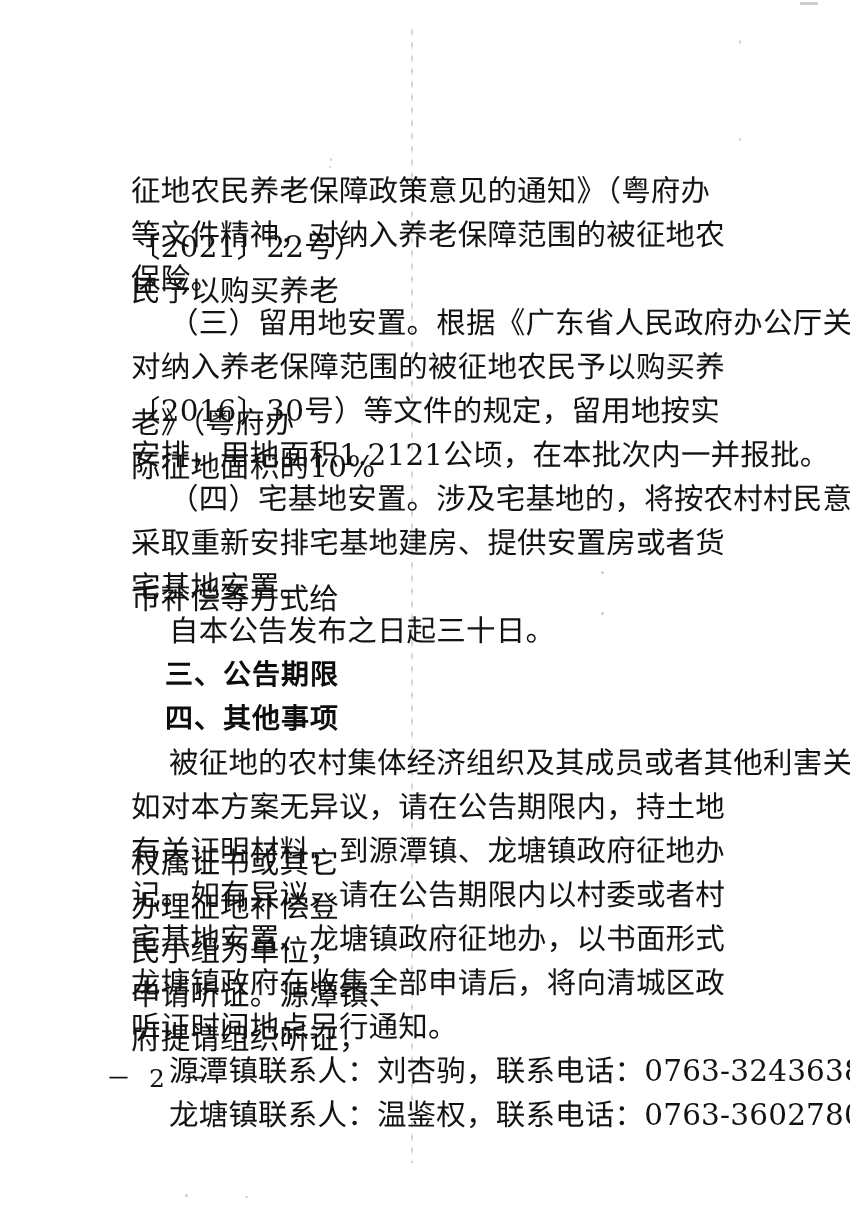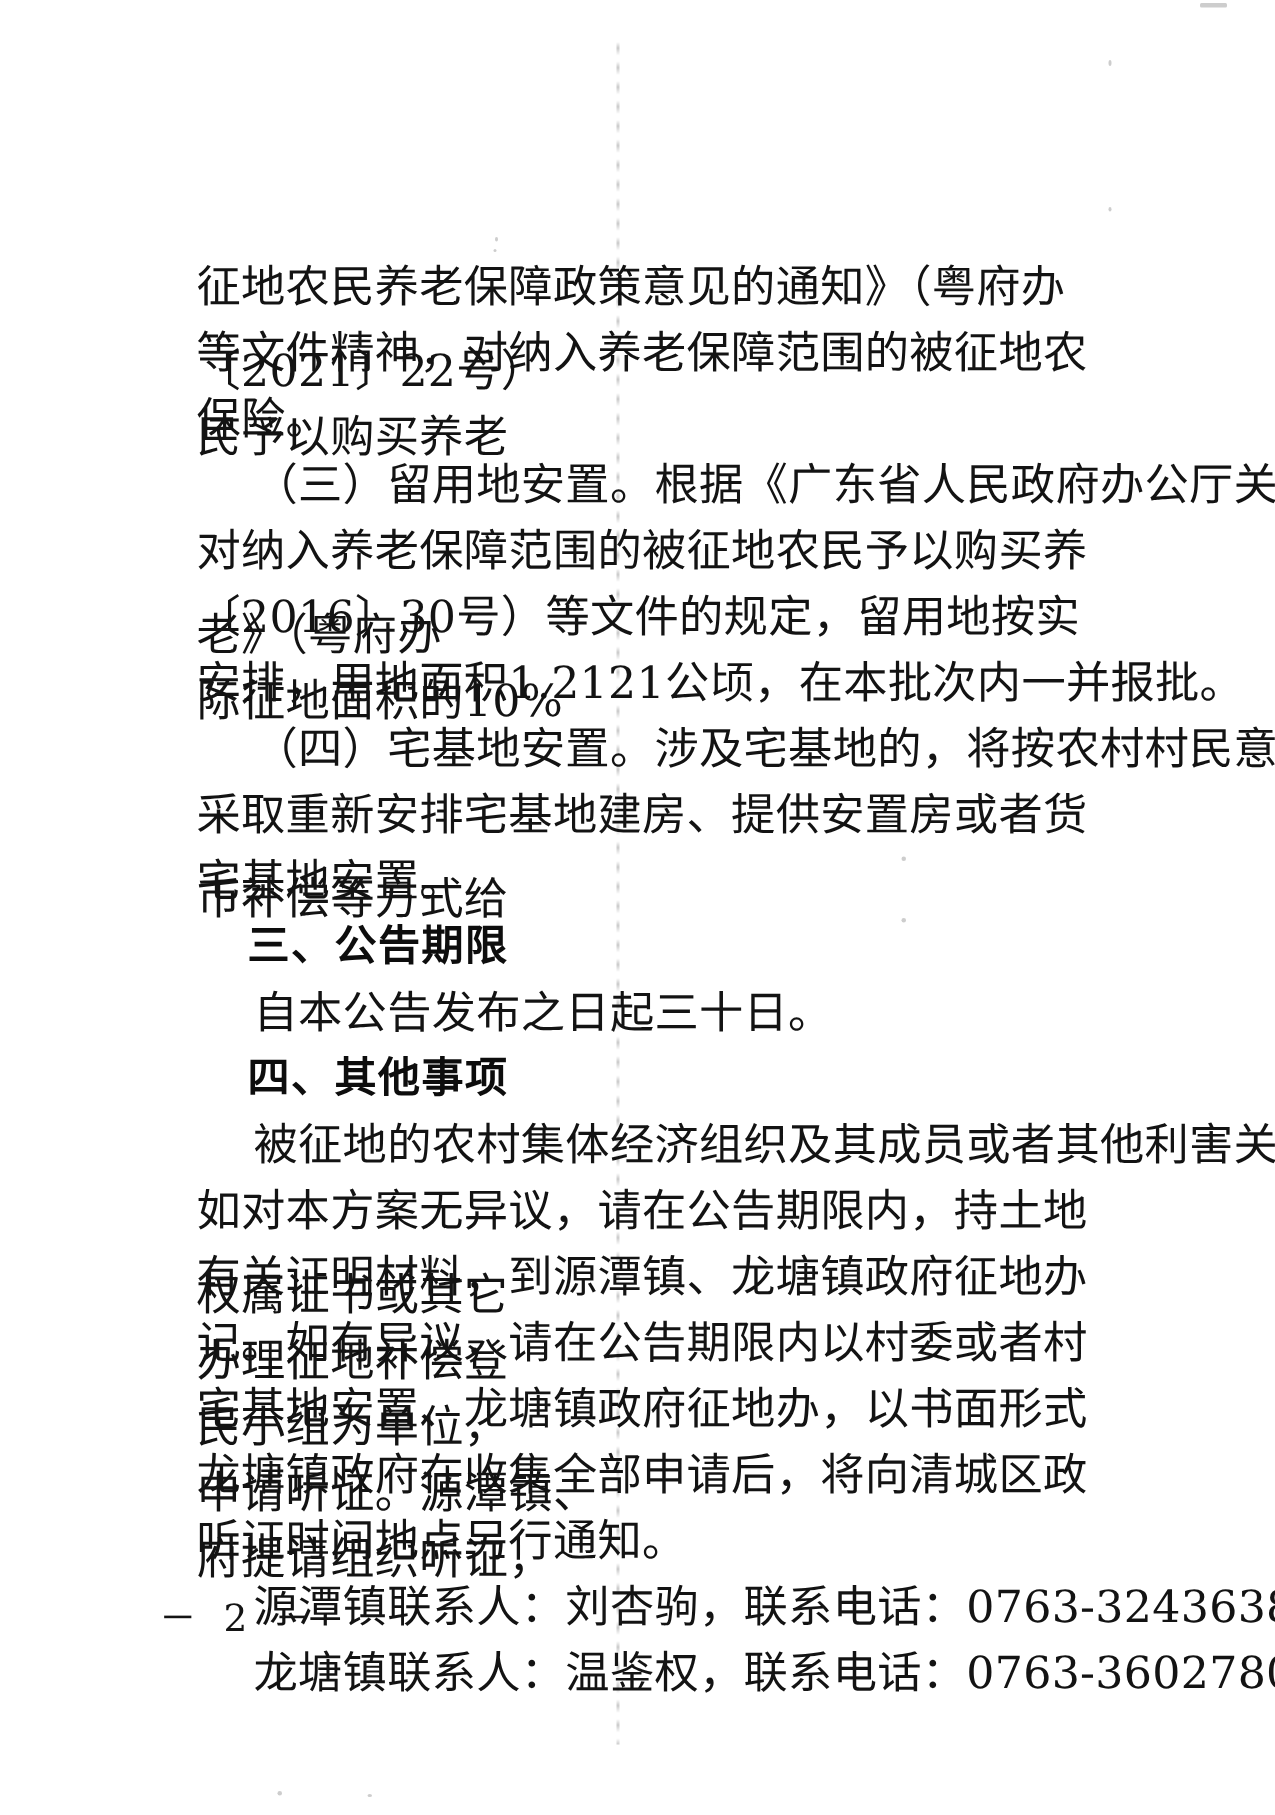--- a/index.html
+++ b/index.html
@@ -138,22 +138,22 @@
     <div class="line indent-2">
       <span>（四）宅基地安置。涉及宅基地的，将按农村村民意愿，</span>
     </div>
     <div class="line justify">
       <span>采取重新安排宅基地建房、提供安置房或者货币补偿等方式给</span>
     </div>
     <div class="line">
       <span>宅基地安置。</span>
     </div>
 
+    <div class="line indent-2">自本公告发布之日起三十日。</div>
     <div class="line heading">三、公告期限</div>
-    <div class="line indent-2">自本公告发布之日起三十日。</div>
 
     <div class="line heading">四、其他事项</div>
 
     <div class="line indent-2">
       <span>被征地的农村集体经济组织及其成员或者其他利害关系人</span>
     </div>
     <div class="line justify">
       <span>如对本方案无异议，请在公告期限内，持土地权属证书或其它</span>
     </div>
     <div class="line justify">

